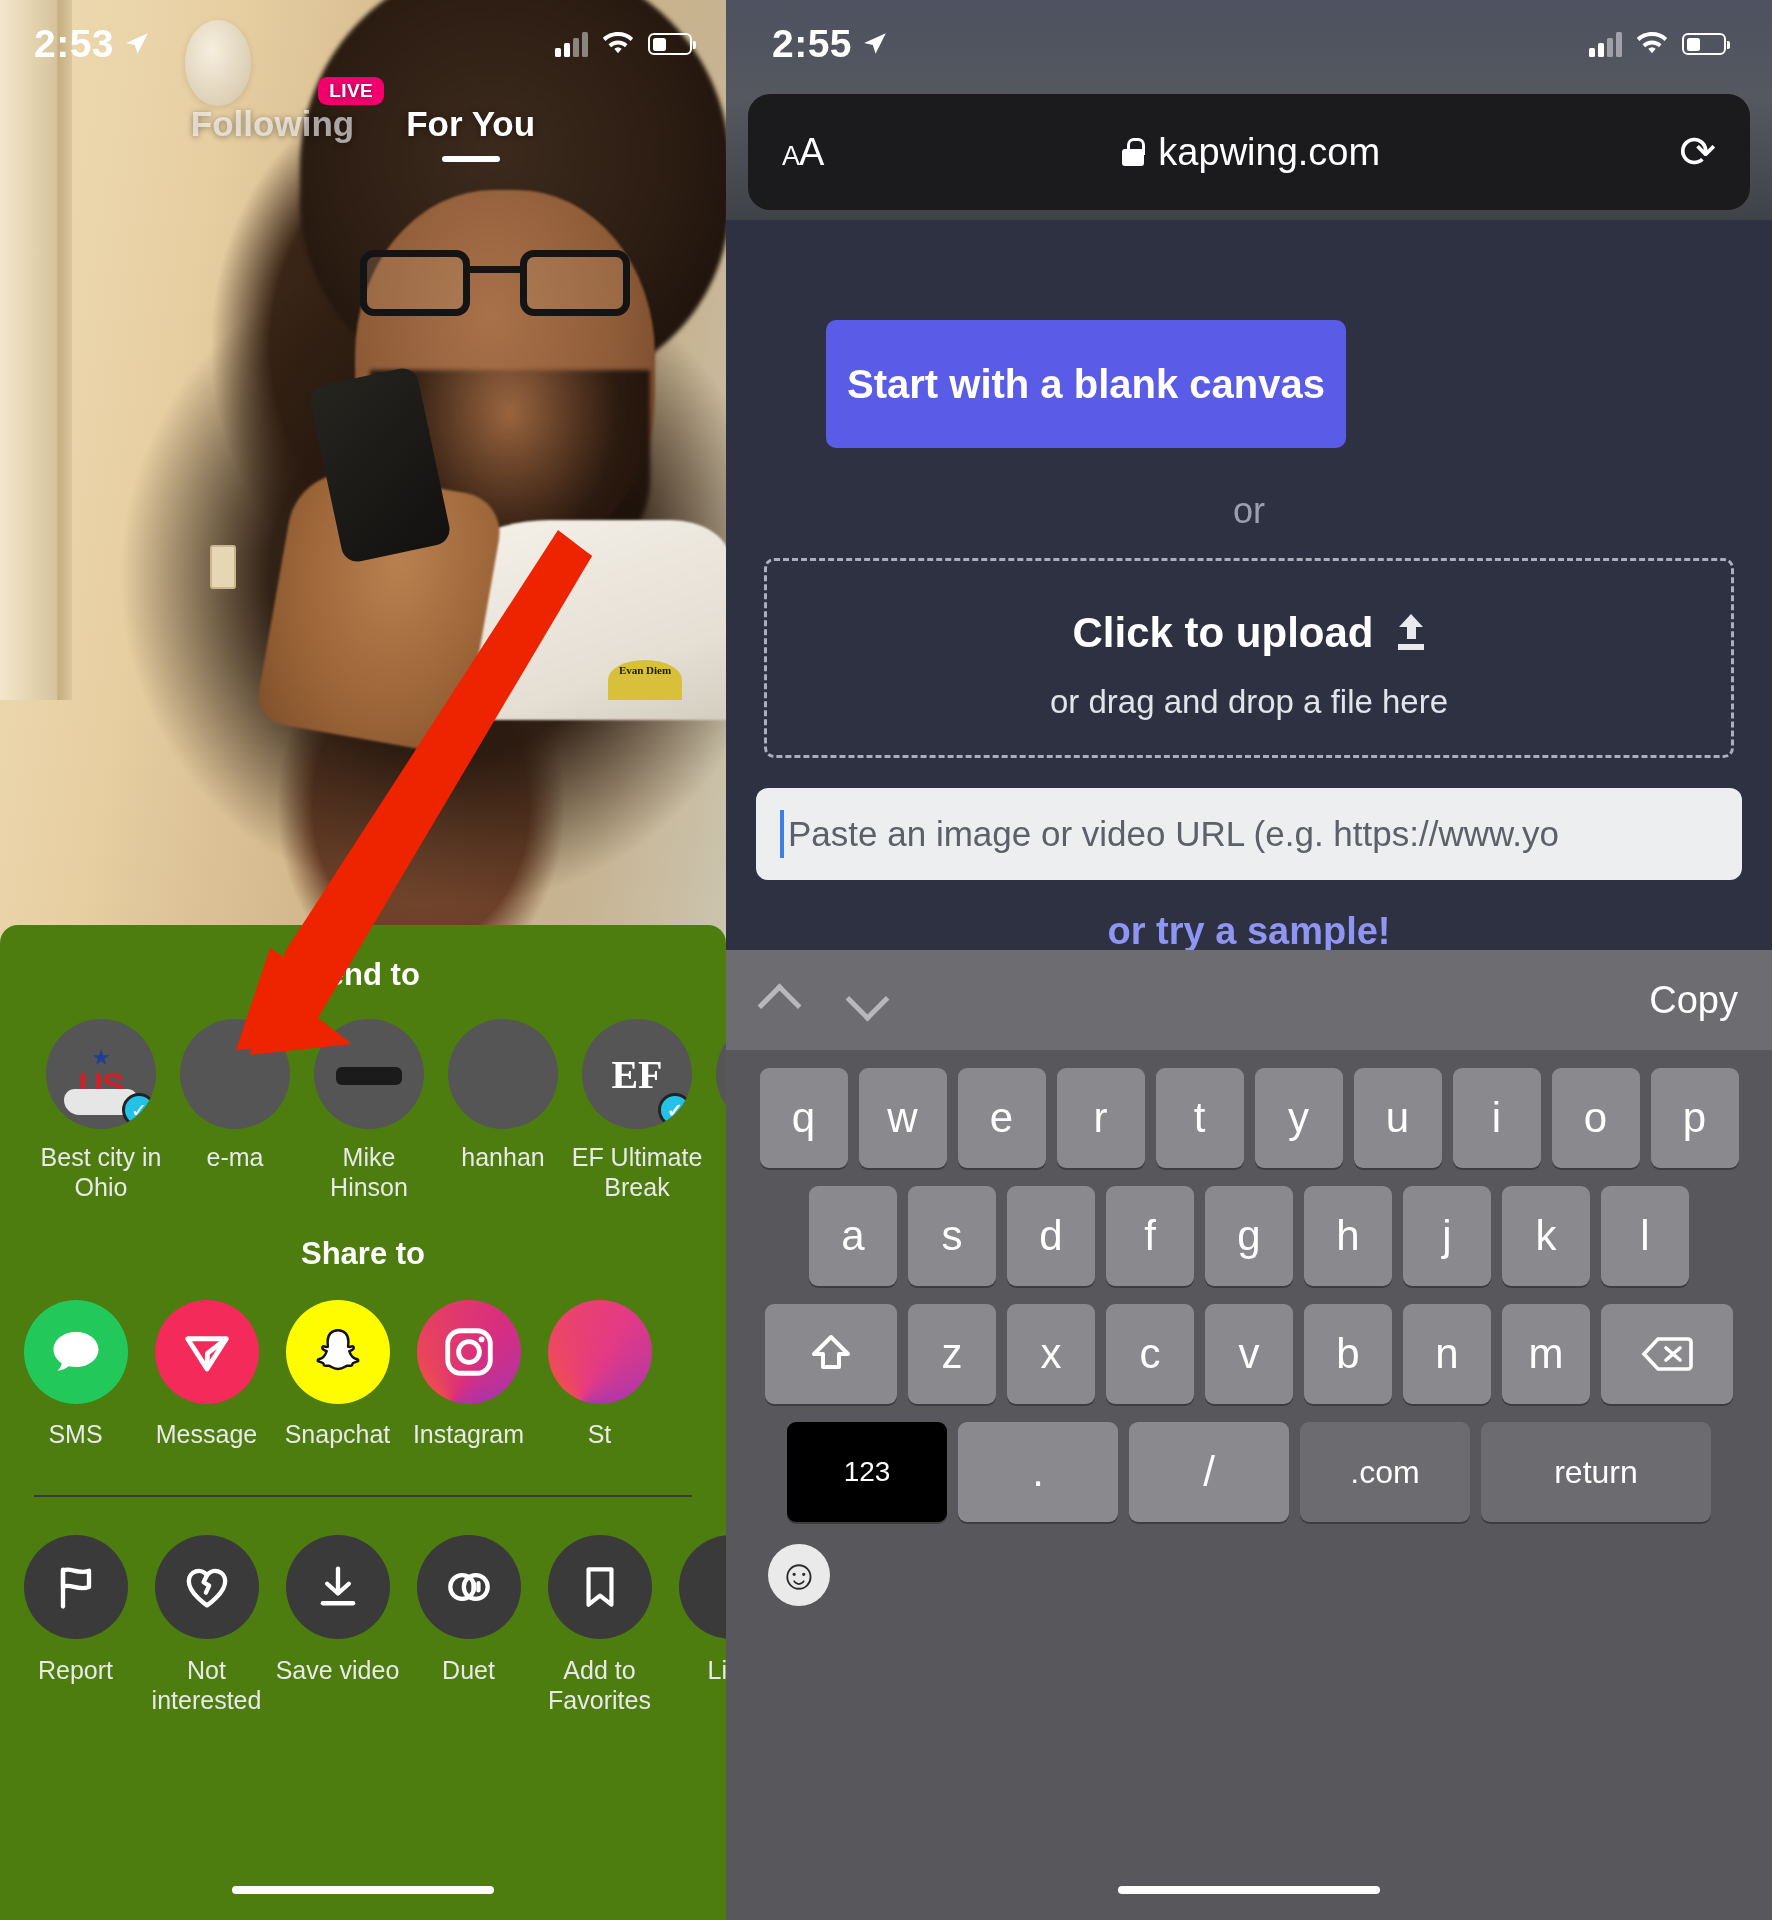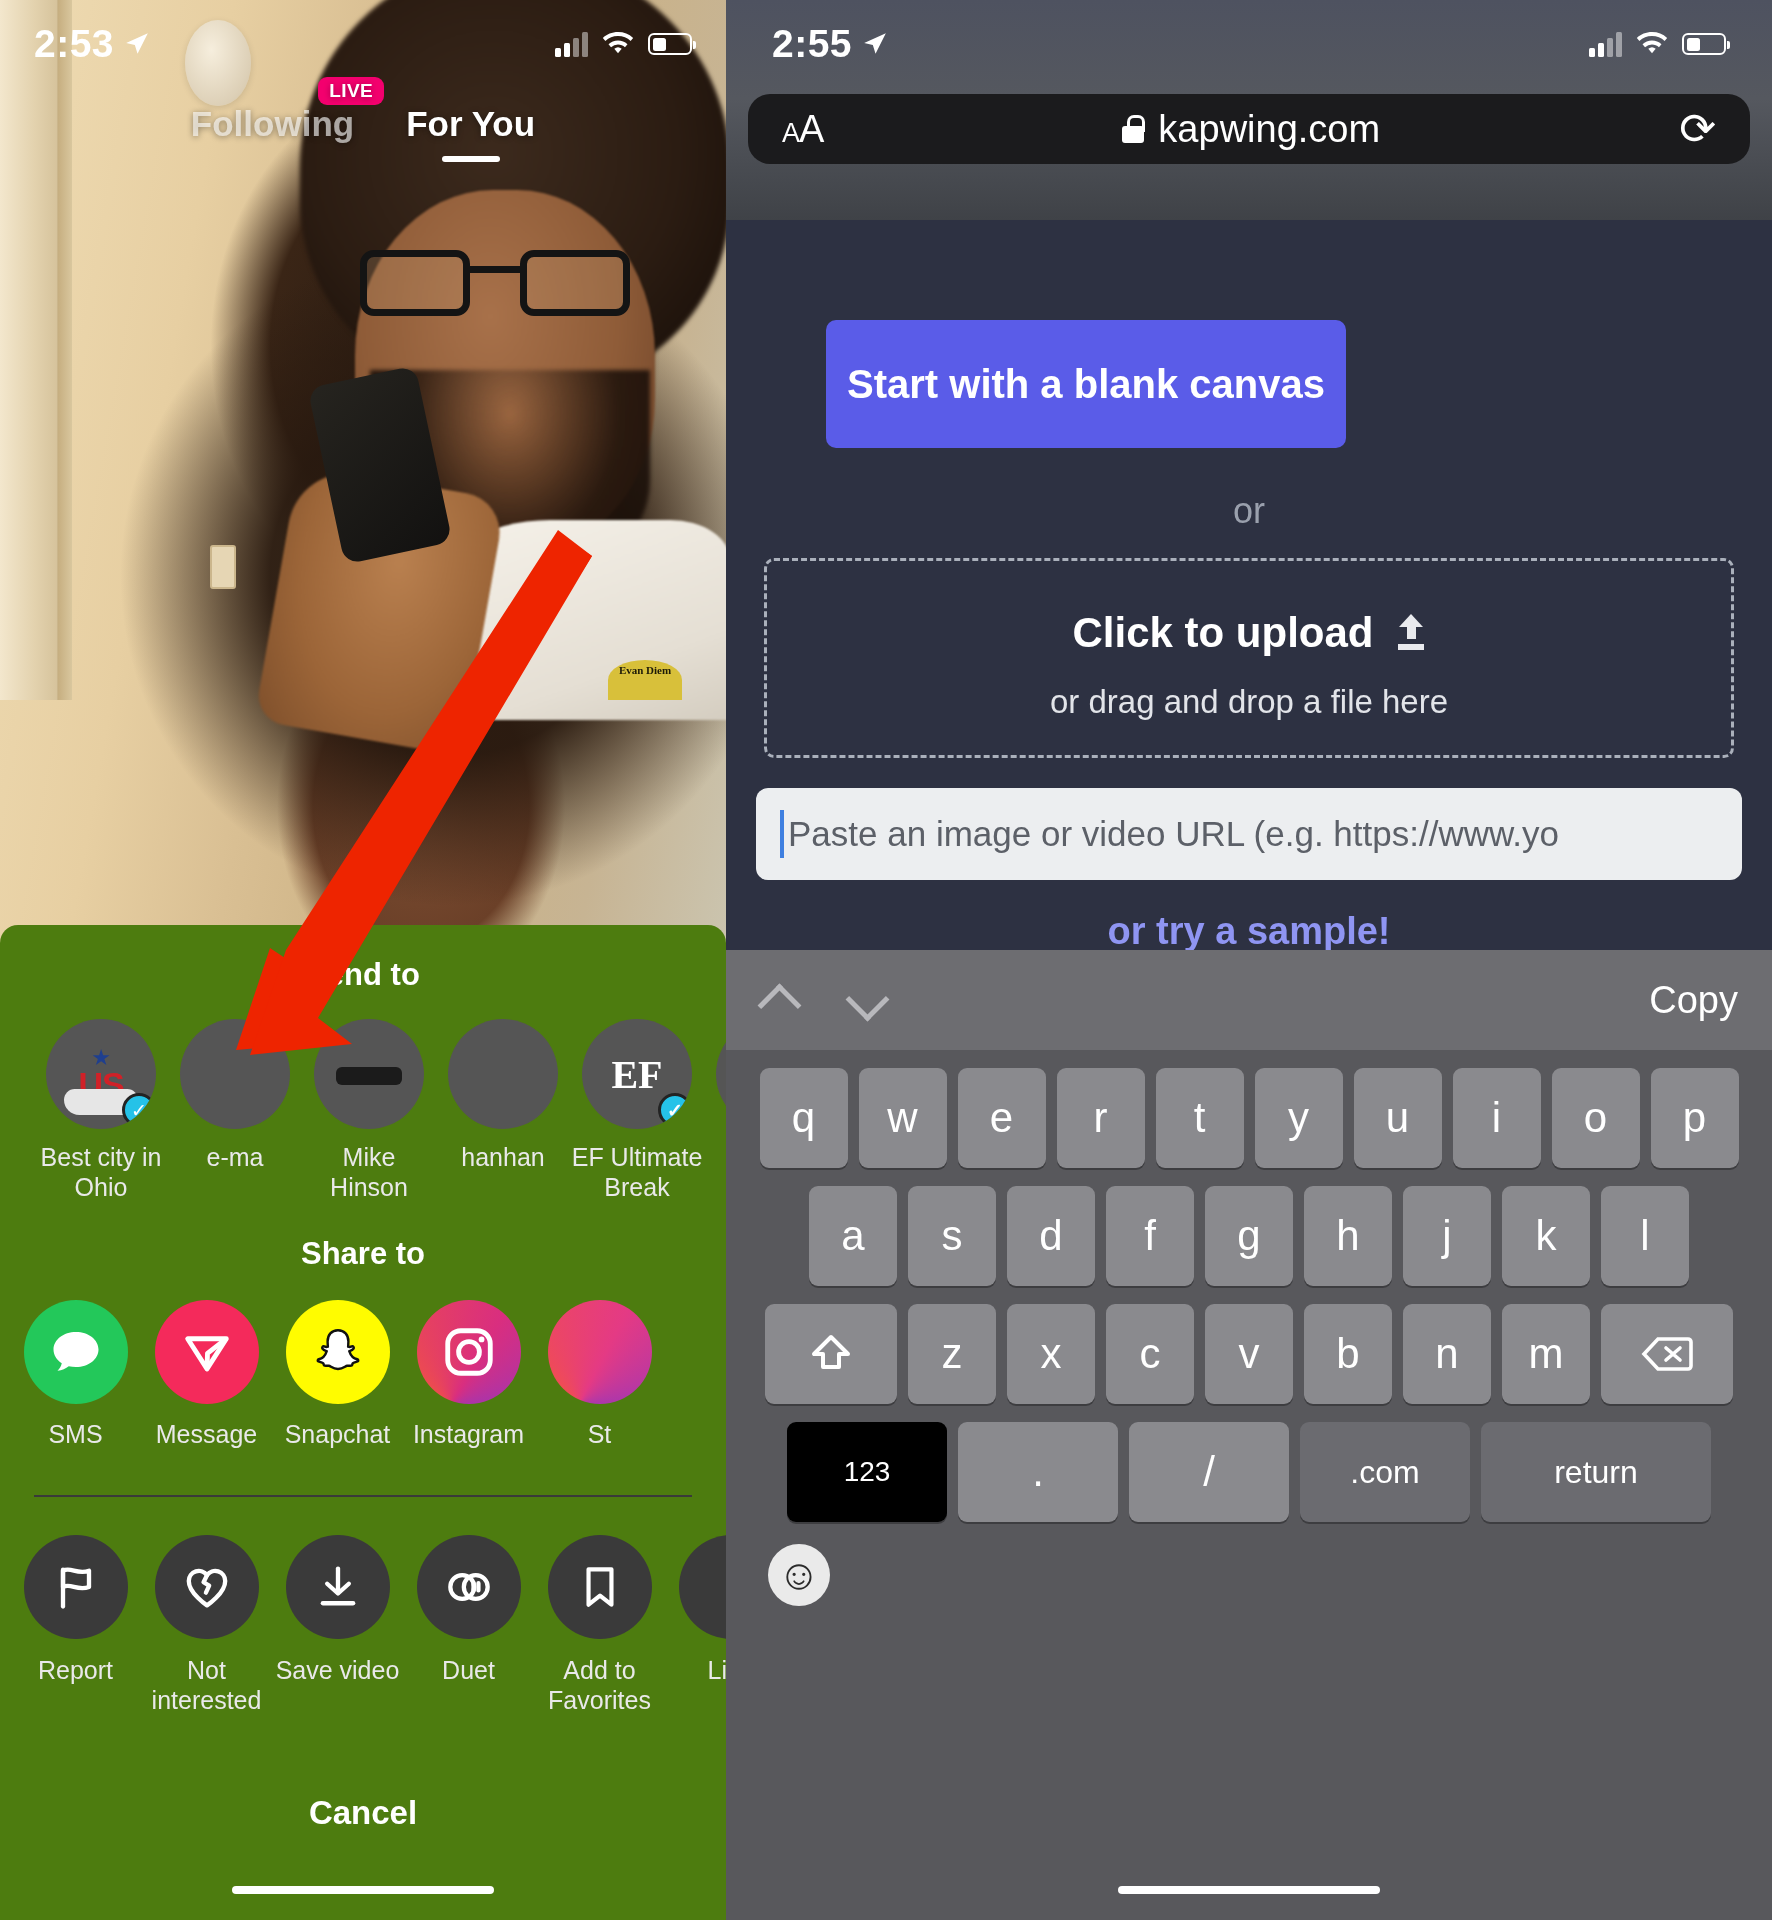--- a/index.html
+++ b/index.html
@@ -187,21 +187,21 @@
   .arrow-svg { position:absolute; inset:0; z-index:50; pointer-events:none; }
 
   
   .pane-right { position:relative; width:1046px; height:1920px; background:#2d3142; overflow:hidden; }
   .safari-chrome {
     position:relative; height:220px;
     background:linear-gradient(180deg,#4e5260 0%, #55585f 45%, #3f4247 100%);
   }
   .sb2 { height:88px; display:flex; align-items:center; justify-content:space-between; padding:0 46px; color:#fff; }
   .urlbar {
-    margin:6px 22px 0 22px; height:70px; background:#1b1b1d; border-radius:22px;
+    margin:6px 22px 0 22px; height:116px; background:#1b1b1d; border-radius:22px;
     display:flex; align-items:center; padding:0 34px; position:relative;
   }
   .aa { color:#fff; font-weight:500; letter-spacing:-1px; }
   .aa .s { font-size:27px; } .aa .b { font-size:38px; }
   .url-center { flex:1; display:flex; align-items:center; justify-content:center; gap:14px; }
   .lock { width:22px; height:28px; position:relative; }
   .lock:before { content:""; position:absolute; left:0; bottom:0; width:22px; height:17px; background:#fff; border-radius:3px; }
   .lock:after { content:""; position:absolute; left:5px; top:0; width:12px; height:14px; border:3.5px solid #fff; border-bottom:none; border-radius:7px 7px 0 0; }
   .url-text { color:#fff; font-size:38px; }
   .reload { color:#fff; font-size:44px; line-height:1; }
@@ -473,21 +473,20 @@
             <svg width="50" height="50" viewBox="0 0 24 24" fill="#fff">
                 <circle cx="12" cy="5" r="1.6"></circle>
                 <circle cx="12" cy="12" r="1.6"></circle>
                 <circle cx="12" cy="19" r="1.6"></circle>
               </svg>
           </div>
           <div class="lb">Live</div>
         </div>
       </div>
 
-      <div class="cancel-row">Cancel</div>
       <div class="home-ind"></div>
     </div>
 
     <svg class="arrow-svg" viewBox="0 0 726 1920">
       <path d="M592 556 L300 1012 L345 1040 L236 1050 L270 948 L312 976 L568 540 Z" fill="#ee2400"></path>
       <path d="M592 556 L558 530 L286 950 L250 1055 L352 1044 L318 1018 Z" fill="#ee2400"></path>
     </svg>
   </div>
 
   <div class="pane-right">

